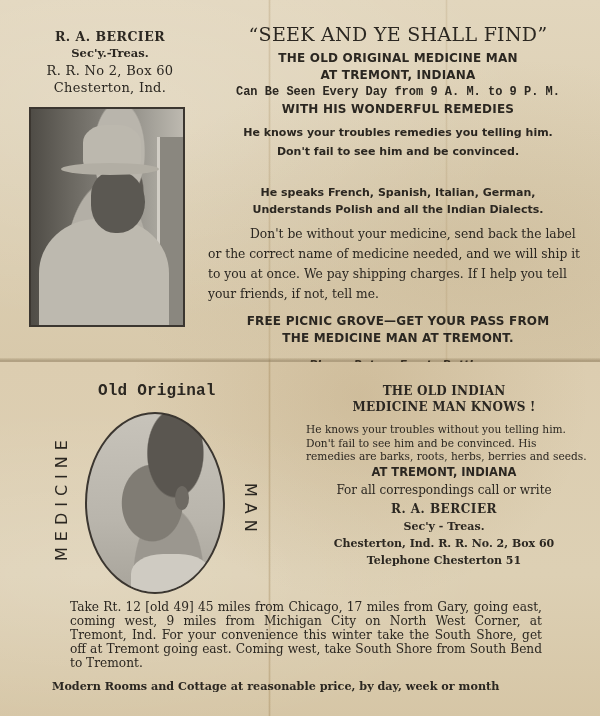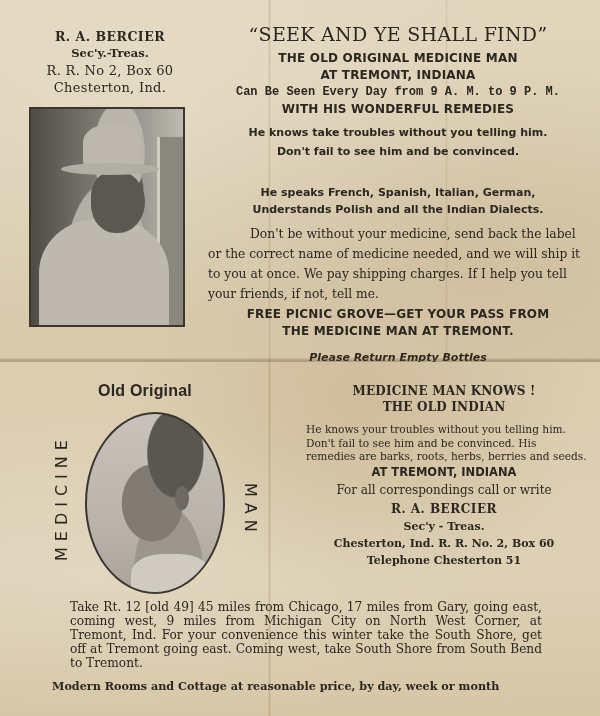--- a/index.html
+++ b/index.html
@@ -54,21 +54,21 @@
     .top-main { position: absolute; left: 208px; top: 24px; width: 380px; text-align: center; }
     .slogan { font-family: "DejaVu Serif", serif; font-size: 19px; letter-spacing: 0.3px; line-height: 20px; }
     .headline { font-family: "DejaVu Sans", sans-serif; font-weight: bold; font-size: 12px; line-height: 17px; letter-spacing: 0.2px; }
     .subline { font-family: Liberation Mono, monospace; font-weight: bold; font-size: 12px; line-height: 17px; }
     .para-bold { font-family: "DejaVu Sans", sans-serif; font-weight: bold; font-size: 11px; line-height: 17px; }
     .para-serif { font-family: "DejaVu Serif", serif; font-size: 12.3px; line-height: 20px; text-align: left; }
     .para-serif .indent { display: inline-block; width: 42px; }
     .italic-note { font-family: "DejaVu Sans", sans-serif; font-weight: bold; font-style: italic; font-size: 11px; }
 
     
-    .old-original { position: absolute; left: 98px; top: 382px; font-family: Liberation Sans, sans-serif; font-weight: bold; font-size: 16px; letter-spacing: 0.2px; }
+    .old-original { position: absolute; left: 98px; top: 382px; font-family: Liberation Mono, monospace; font-weight: bold; font-size: 16px; letter-spacing: 0.2px; }
     .vertical-medicine {
       position: absolute; left: 52px; top: 428px; width: 24px; height: 140px;
       writing-mode: vertical-rl; transform: rotate(180deg);
       font-family: "DejaVu Sans", sans-serif; font-size: 16px; letter-spacing: 6px; text-align: center;
     }
     .vertical-man {
       position: absolute; left: 236px; top: 475px; width: 24px; height: 70px;
       writing-mode: vertical-rl;
       font-family: "DejaVu Sans", sans-serif; font-size: 16px; letter-spacing: 6px; text-align: center;
     }
@@ -120,48 +120,48 @@
       <div class="hat-brim"></div>
     </div>
   </div>
 
   <div class="top-main">
     <div class="slogan">“SEEK AND YE SHALL FIND”</div>
     <div class="headline" style="margin-top:6px">THE OLD ORIGINAL MEDICINE MAN</div>
     <div class="headline">AT TREMONT, INDIANA</div>
     <div class="subline">Can Be Seen Every Day from 9 A. M. to 9 P. M.</div>
     <div class="headline">WITH HIS WONDERFUL REMEDIES</div>
-    <div class="para-bold" style="margin-top:6px">He knows take troubles without you telling him.</div>
+    <div class="para-bold" style="margin-top:6px">He knows your troubles remedies you telling him.</div>
     <div class="para-bold" style="margin-top:2px">Don't fail to see him and be convinced.</div>
     <div class="para-bold" style="margin-top:24px">He speaks French, Spanish, Italian, German,</div>
     <div class="para-bold">Understands Polish and all the Indian Dialects.</div>
     <div class="para-serif" style="margin-top:6px"><span class="indent"></span><span>Don't be without your medicine, send back the label or the correct name of medicine needed, and we will ship it to you at once.  We pay shipping charges. If I help you tell your friends, if not, tell me.</span></div>
-    <div class="headline" style="margin-top:2px">FREE PICNIC GROVE—GET YOUR PASS FROM</div>
+    <div class="headline" style="margin-top:9px">FREE PICNIC GROVE—GET YOUR PASS FROM</div>
     <div class="headline">THE MEDICINE MAN AT TREMONT.</div>
     <div class="italic-note" style="margin-top:11px">Please Return Empty Bottles</div>
   </div>
 </div>
 
 <div class="seam"></div>
 
 <div class="card card-bottom">
   <div class="fold-line" style="left:268px; opacity:0.7"></div>
 </div>
 
 <div class="old-original">Old Original</div>
 <div class="vertical-medicine">MEDICINE</div>
 <div class="portrait">
   <div class="ear"></div>
   <div class="collar"></div>
 </div>
 <div class="vertical-man">MAN</div>
 
 <div class="bottom-right">
+  <div class="br-head">THE OLD INDIAN</div>
   <div class="br-head">MEDICINE MAN KNOWS !</div>
-  <div class="br-head">THE OLD INDIAN</div>
   <div class="br-para" style="margin-top:8px">He knows your troubles without you telling him. Don't fail to see him and be convinced. His remedies are barks, roots, herbs, berries and seeds.</div>
   <div class="br-at">AT TREMONT, INDIANA</div>
   <div class="br-for">For all correspondings call or write</div>
   <div class="br-name" style="margin-top:2px">R. A. BERCIER</div>
   <div class="br-small">Sec'y - Treas.</div>
   <div class="br-small">Chesterton, Ind.  R. R. No. 2, Box 60</div>
   <div class="br-small">Telephone Chesterton 51</div>
 </div>
 
 <div class="directions">Take Rt. 12 [old 49] 45 miles from Chicago, 17 miles from Gary, going east, coming west, 9 miles from Michigan City on North West Corner, at Tremont, Ind.  For your convenience this winter take the South Shore, get off at Tremont going east.  Coming west, take South Shore from South Bend to Tremont.</div>

